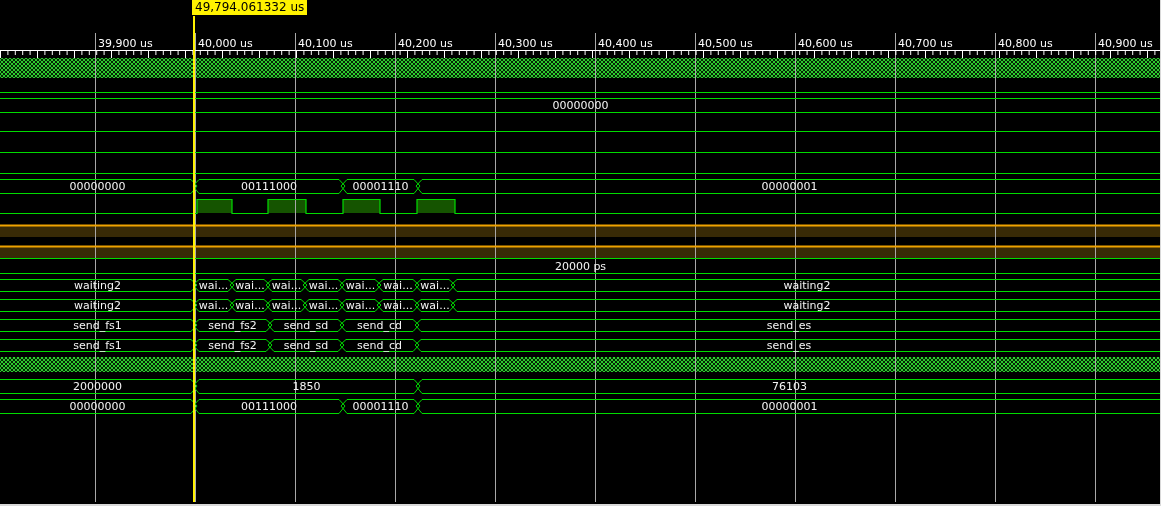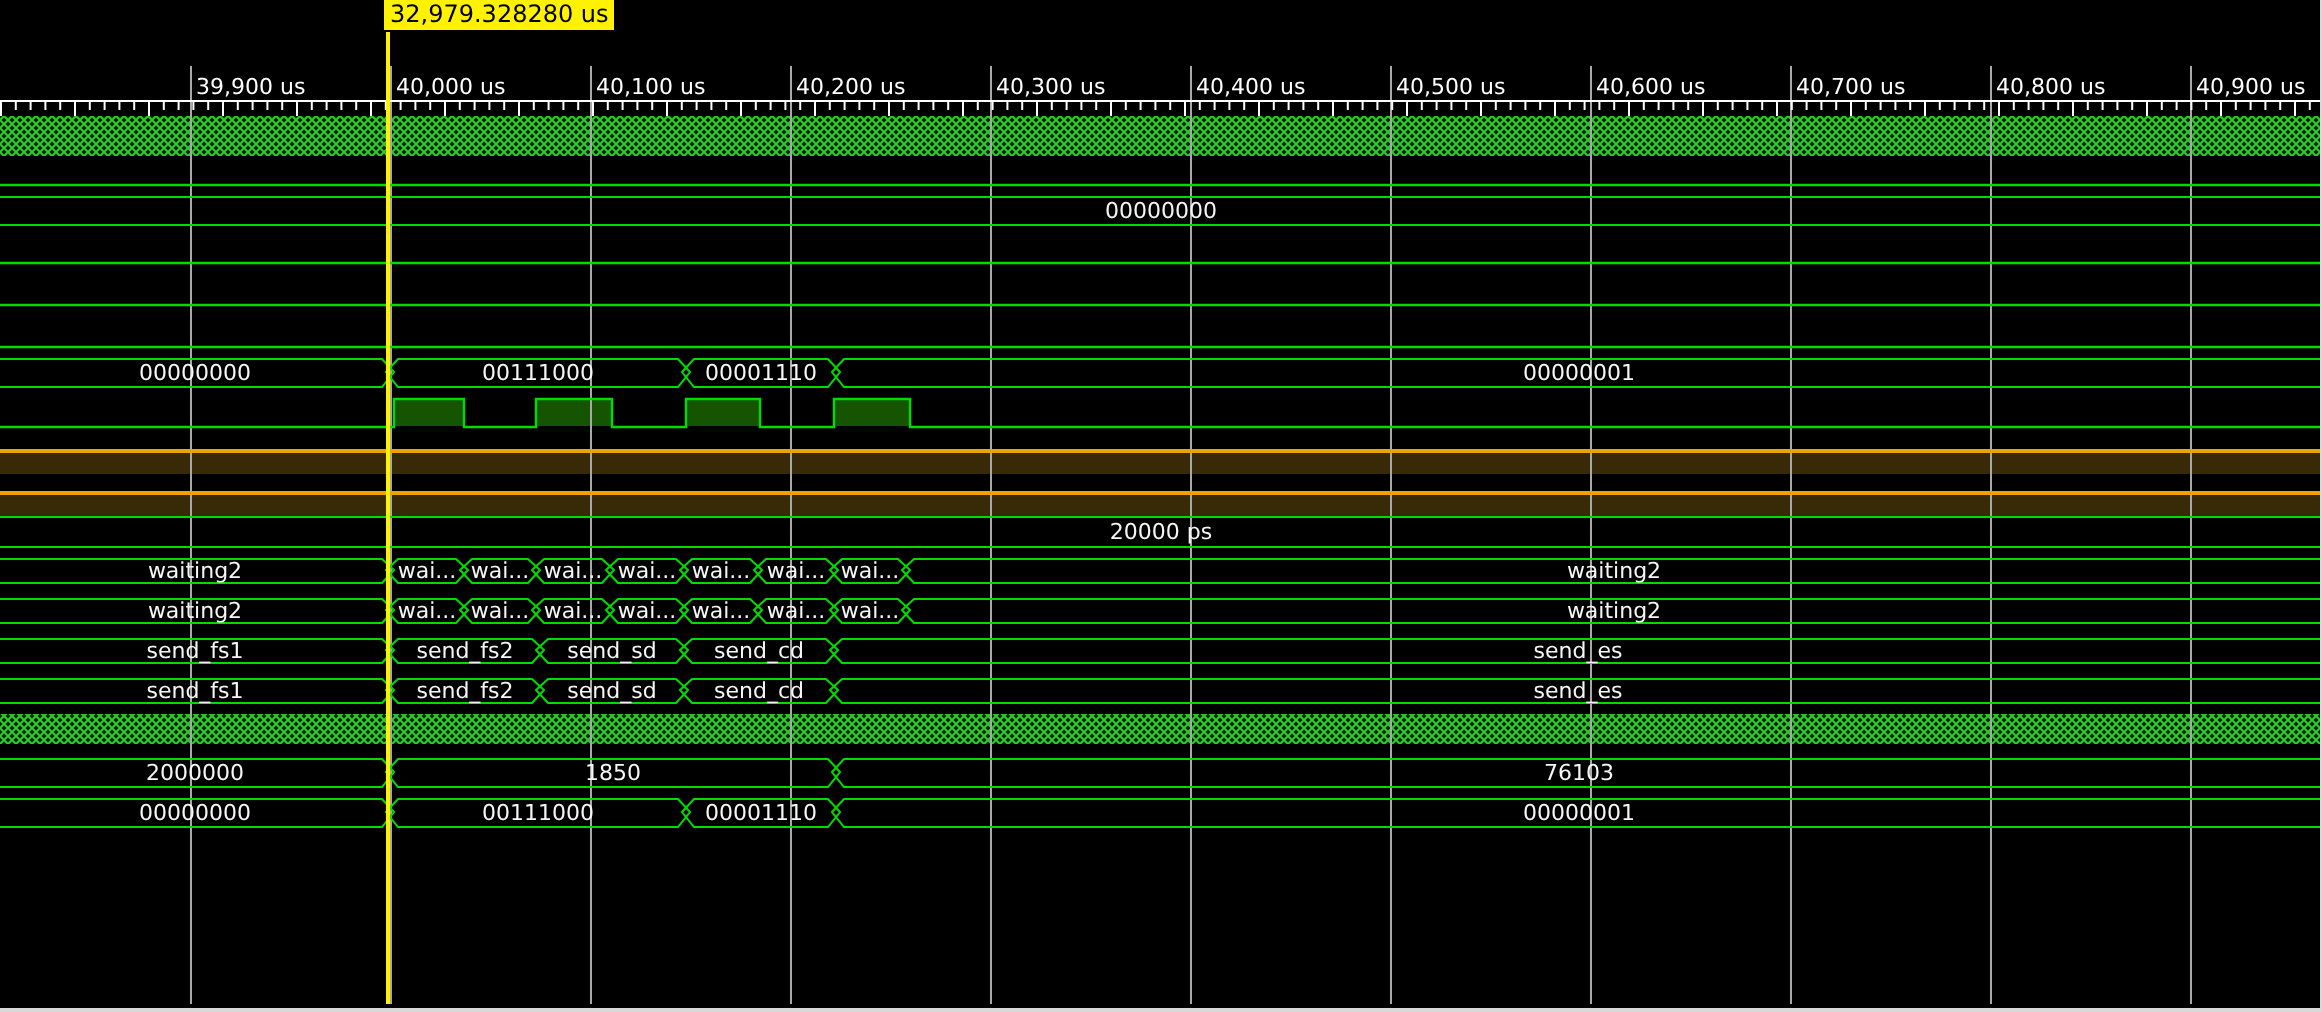--- a/index.html
+++ b/index.html
@@ -305,14 +305,14 @@
         <text x="498" y="47" fill="#ffffff" font-size="11" font-family="&quot;DejaVu Sans&quot;, sans-serif" text-anchor="start">40,300 us</text>
         <text x="598" y="47" fill="#ffffff" font-size="11" font-family="&quot;DejaVu Sans&quot;, sans-serif" text-anchor="start">40,400 us</text>
         <text x="698" y="47" fill="#ffffff" font-size="11" font-family="&quot;DejaVu Sans&quot;, sans-serif" text-anchor="start">40,500 us</text>
         <text x="798" y="47" fill="#ffffff" font-size="11" font-family="&quot;DejaVu Sans&quot;, sans-serif" text-anchor="start">40,600 us</text>
         <text x="898" y="47" fill="#ffffff" font-size="11" font-family="&quot;DejaVu Sans&quot;, sans-serif" text-anchor="start">40,700 us</text>
         <text x="998" y="47" fill="#ffffff" font-size="11" font-family="&quot;DejaVu Sans&quot;, sans-serif" text-anchor="start">40,800 us</text>
         <text x="1098" y="47" fill="#ffffff" font-size="11" font-family="&quot;DejaVu Sans&quot;, sans-serif" text-anchor="start">40,900 us</text>
       </g>
       <line x1="194" x2="194" y1="16" y2="502" stroke="#fff200" stroke-width="2"></line>
     </svg>
-  <div class="cursor-label">32,979.328280 us</div>
+  <div class="cursor-label">49,794.061332 us</div>
 </div>
 
 </body></html>

